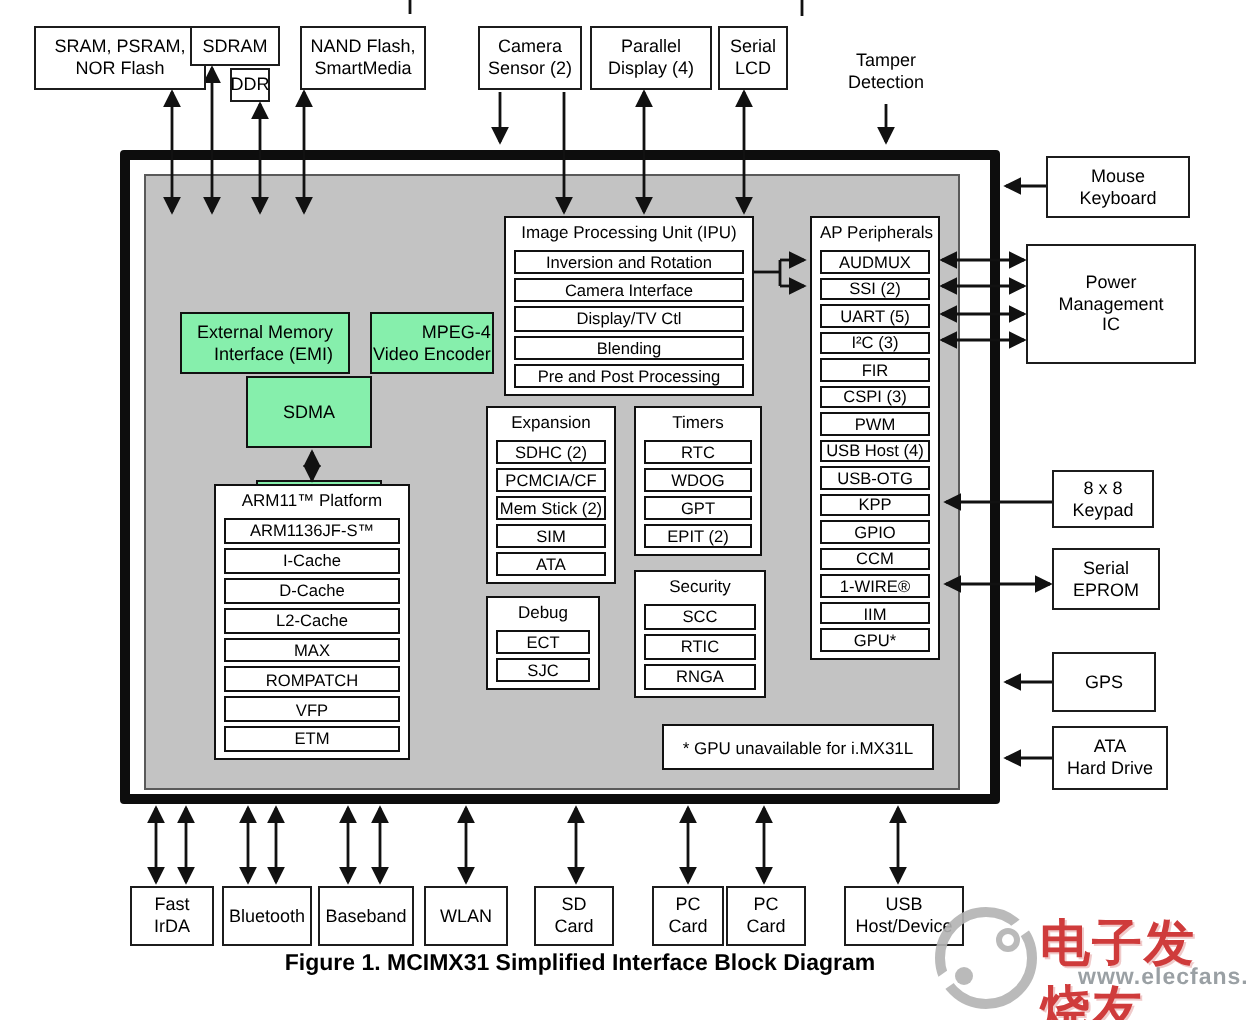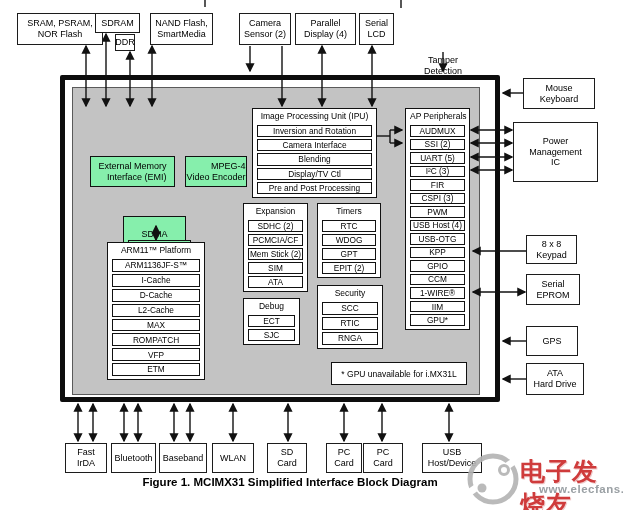--- a/index.html
+++ b/index.html
@@ -5,21 +5,21 @@
   html,body{margin:0;padding:0;}
   body{
     position:relative;width:623px;height:510px;background:#ffffff;
     font-family:"Liberation Sans",sans-serif;color:#000;overflow:hidden;
   }
   .box{
     position:absolute;background:#fff;border:1.3px solid #1c1c1c;
     display:flex;align-items:center;justify-content:center;text-align:center;
     white-space:pre-line;font-size:9px;line-height:1.2;z-index:5;box-sizing:border-box;
   }
-  .plain{border:none;background:transparent;margin-top:30px;}
+  .plain{border:none;background:transparent;}
   .chip{
     position:absolute;left:60px;top:75px;width:430px;height:317px;
     border:5px solid #0d0d0d;background:#fff;z-index:1;border-radius:2px;
   }
   .panel{
     position:absolute;left:72px;top:87px;width:406px;height:306px;
     background:#c3c3c3;border:1px solid #5a5a5a;z-index:2;
   }
   .blk{
     position:absolute;background:#86efac;border:1.2px solid #111;z-index:3;
@@ -98,30 +98,30 @@
 Card</div>
 <div class="box" style="left:363px;top:443px;width:40px;height:30px">PC
 Card</div>
 <div class="box" style="left:422px;top:443px;width:60px;height:30px">USB
 Host/Device</div>
 
 <div class="blk" style="left:90px;top:108px;width:85px;height:31px">External Memory
 Interface (EMI)</div>
 <div class="blk" style="left:185px;top:108px;width:62px;height:31px">MPEG-4
 Video Encoder</div>
-<div class="blk" style="left:123px;top:168px;width:63px;height:36px">SDMA</div>
+<div class="blk" style="left:123px;top:140px;width:63px;height:36px">SDMA</div>
 <div class="blk" style="left:128px;top:192px;width:63px;height:32px">Internal
 Memory</div>
 
 <div class="group" style="left:252px;top:108px;width:125px;height:90px">
   <div class="gtitle">Image Processing Unit (IPU)</div>
   <div class="gitem">Inversion and Rotation</div>
   <div class="gitem">Camera Interface</div>
+  <div class="gitem">Display/TV Ctl</div>
   <div class="gitem">Blending</div>
-  <div class="gitem">Display/TV Ctl</div>
   <div class="gitem">Pre and Post Processing</div>
 </div>
 
 <div class="group" style="left:405px;top:108px;width:65px;height:222px">
   <div class="gtitle">AP Peripherals</div>
   <div class="gitem">AUDMUX</div>
   <div class="gitem">SSI (2)</div>
   <div class="gitem">UART (5)</div>
   <div class="gitem">I²C (3)</div>
   <div class="gitem">FIR</div>

